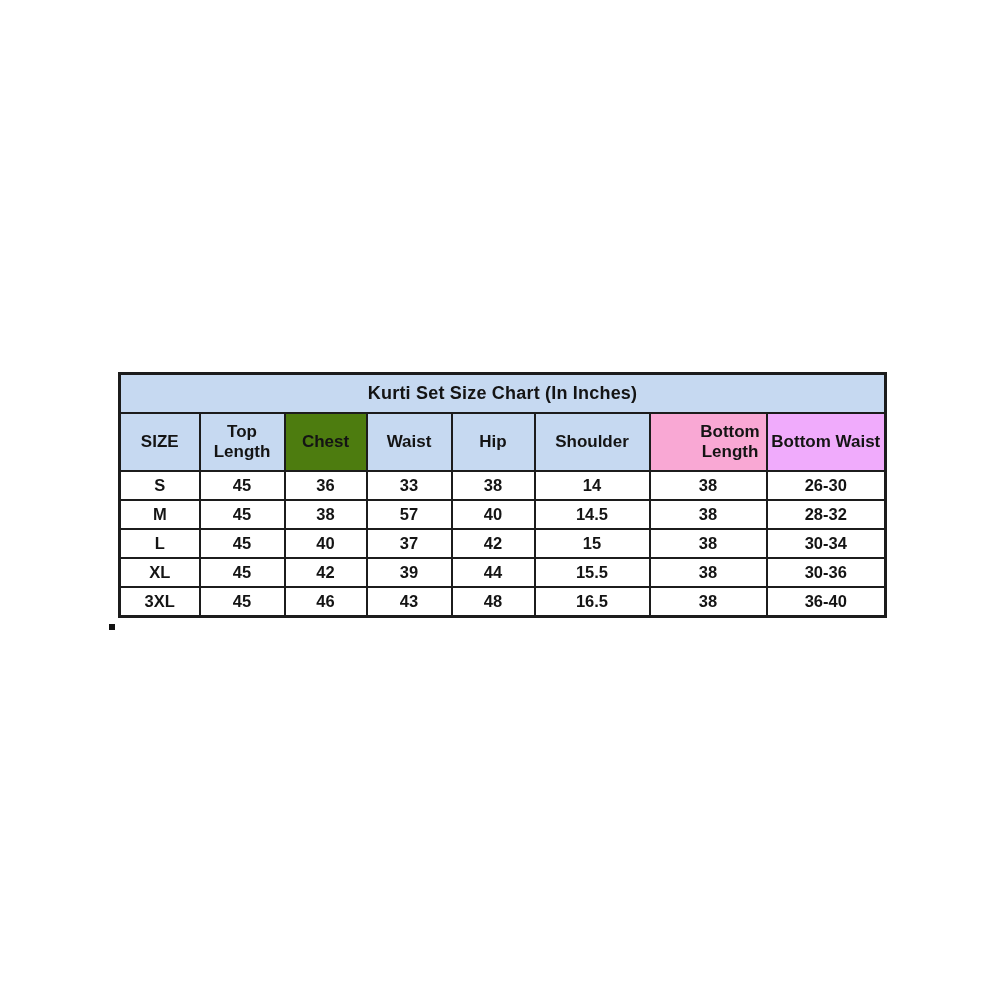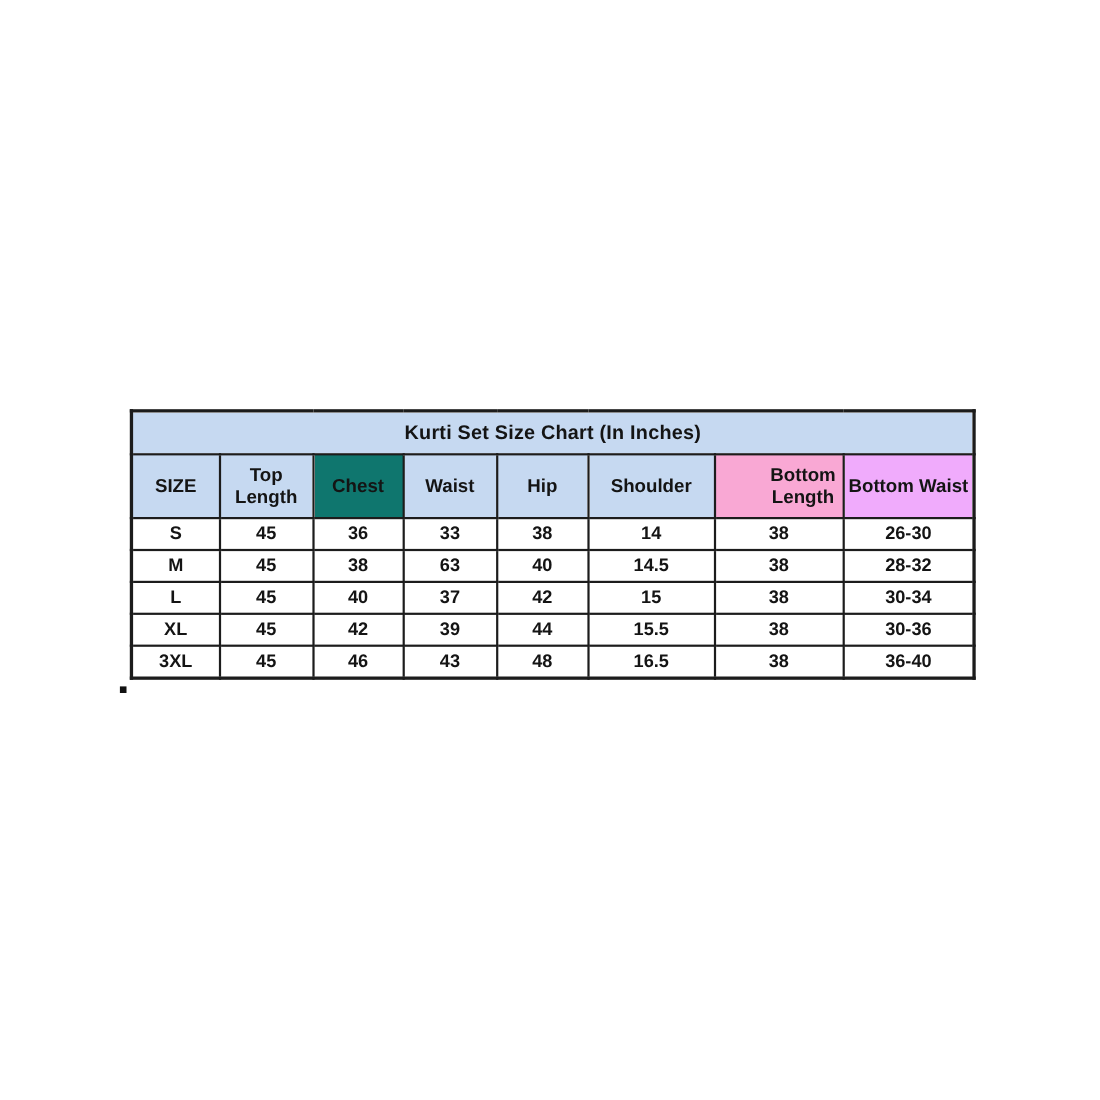--- a/index.html
+++ b/index.html
@@ -77,21 +77,21 @@
       <col style="width:117px">
       <col style="width:119px">
     </colgroup>
     <thead>
       <tr>
         <td class="title-cell" colspan="8" style="background: rgb(198, 217, 241);">Kurti Set Size Chart (In Inches)</td>
       </tr>
       <tr class="header-row">
           <th style="background: rgb(198, 217, 241);">SIZE</th>
           <th style="background: rgb(198, 217, 241);">Top Length</th>
-          <th style="background: #0f766e; text-align: center;">Chest</th>
+          <th style="background: #4d7c0f; text-align: center;">Chest</th>
           <th style="background: rgb(198, 217, 241);">Waist</th>
           <th style="background: rgb(198, 217, 241); text-align: center;">Hip</th>
           <th style="background: rgb(198, 217, 241);">Shoulder</th>
           <th style="background: #f9a8d4; padding-left: 46px;">Bottom Length</th>
           <th style="background: #f0abfc;">Bottom Waist</th>
         </tr>
     </thead>
     <tbody class="data-body">
         <tr>
           <th>S</th>
@@ -100,21 +100,21 @@
           <td>33</td>
           <td>38</td>
           <td>14</td>
           <td>38</td>
           <td>26-30</td>
         </tr>
         <tr>
           <th>M</th>
           <td>45</td>
           <td>38</td>
-          <td>63</td>
+          <td>57</td>
           <td>40</td>
           <td>14.5</td>
           <td>38</td>
           <td>28-32</td>
         </tr>
         <tr>
           <th>L</th>
           <td>45</td>
           <td>40</td>
           <td>37</td>

